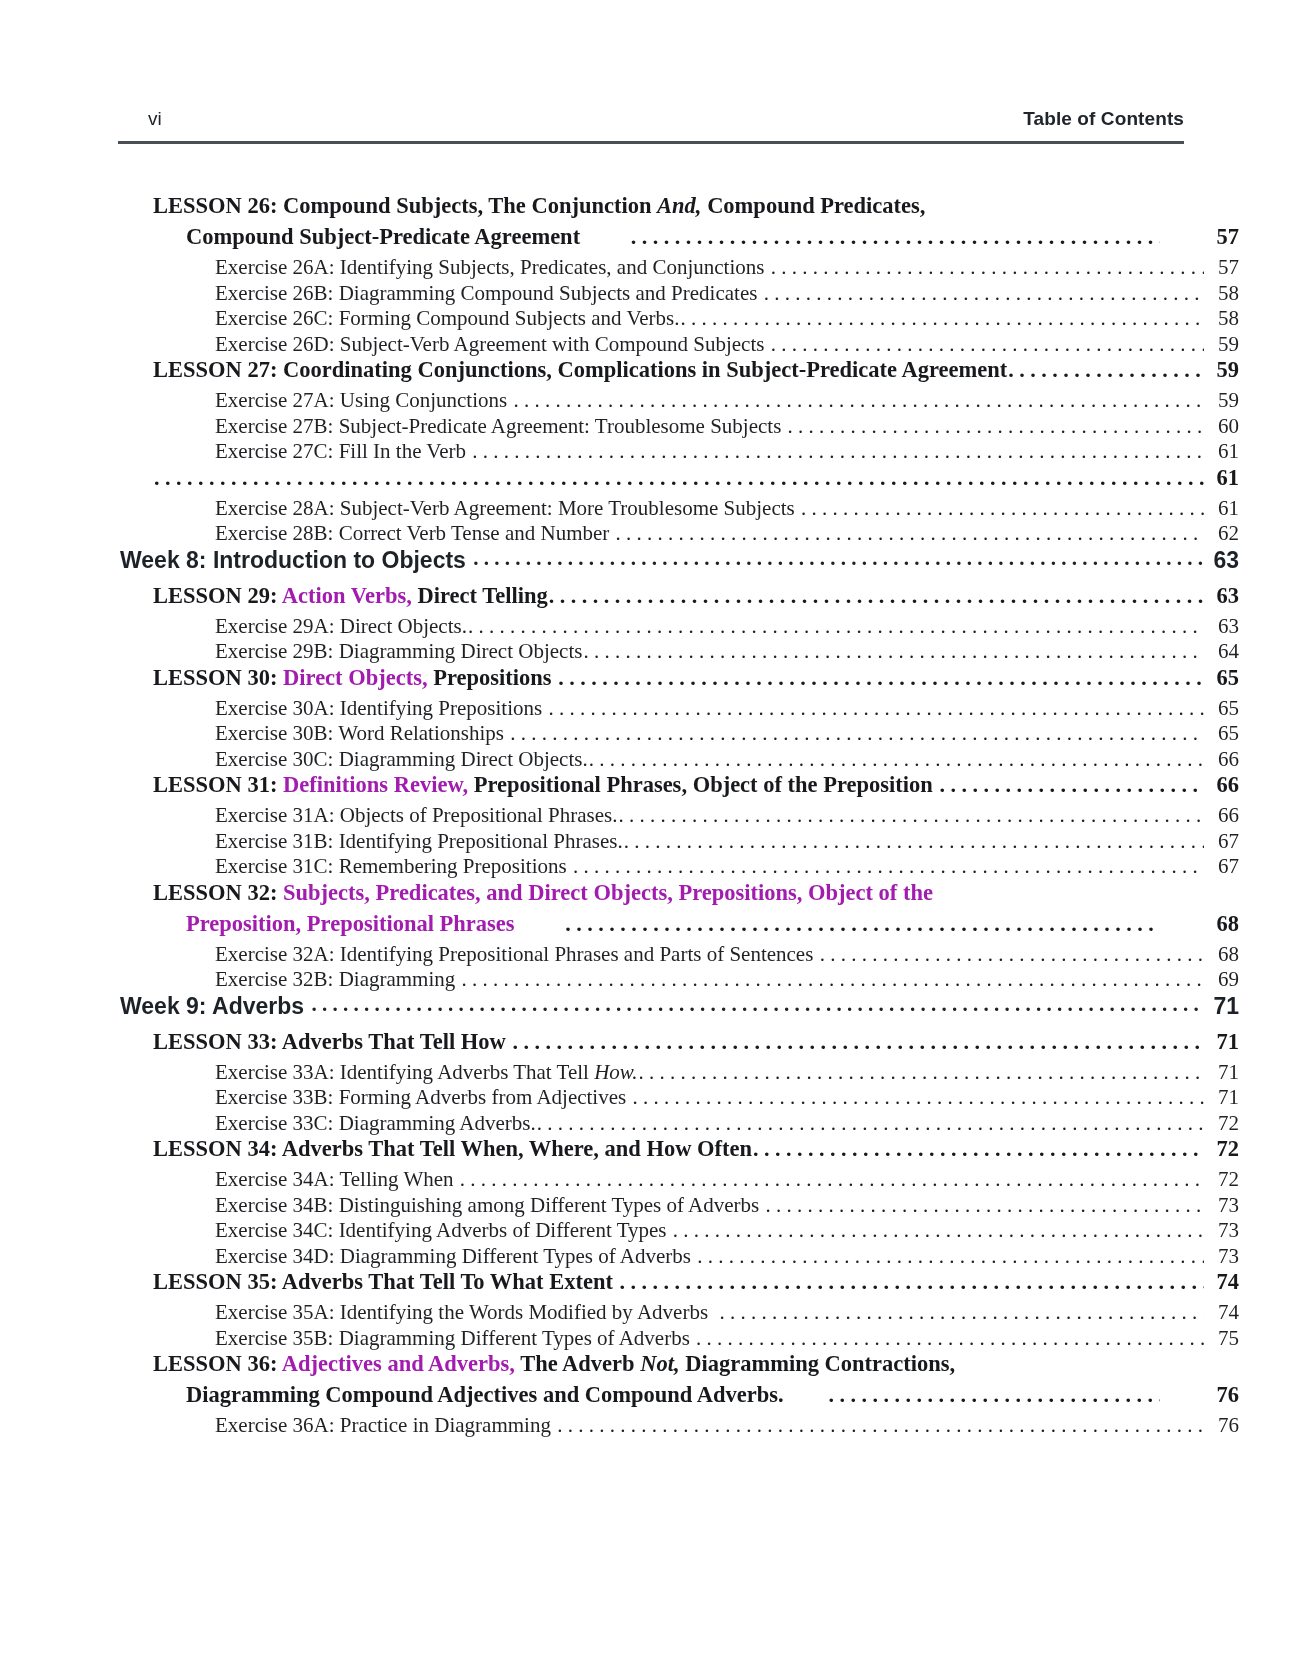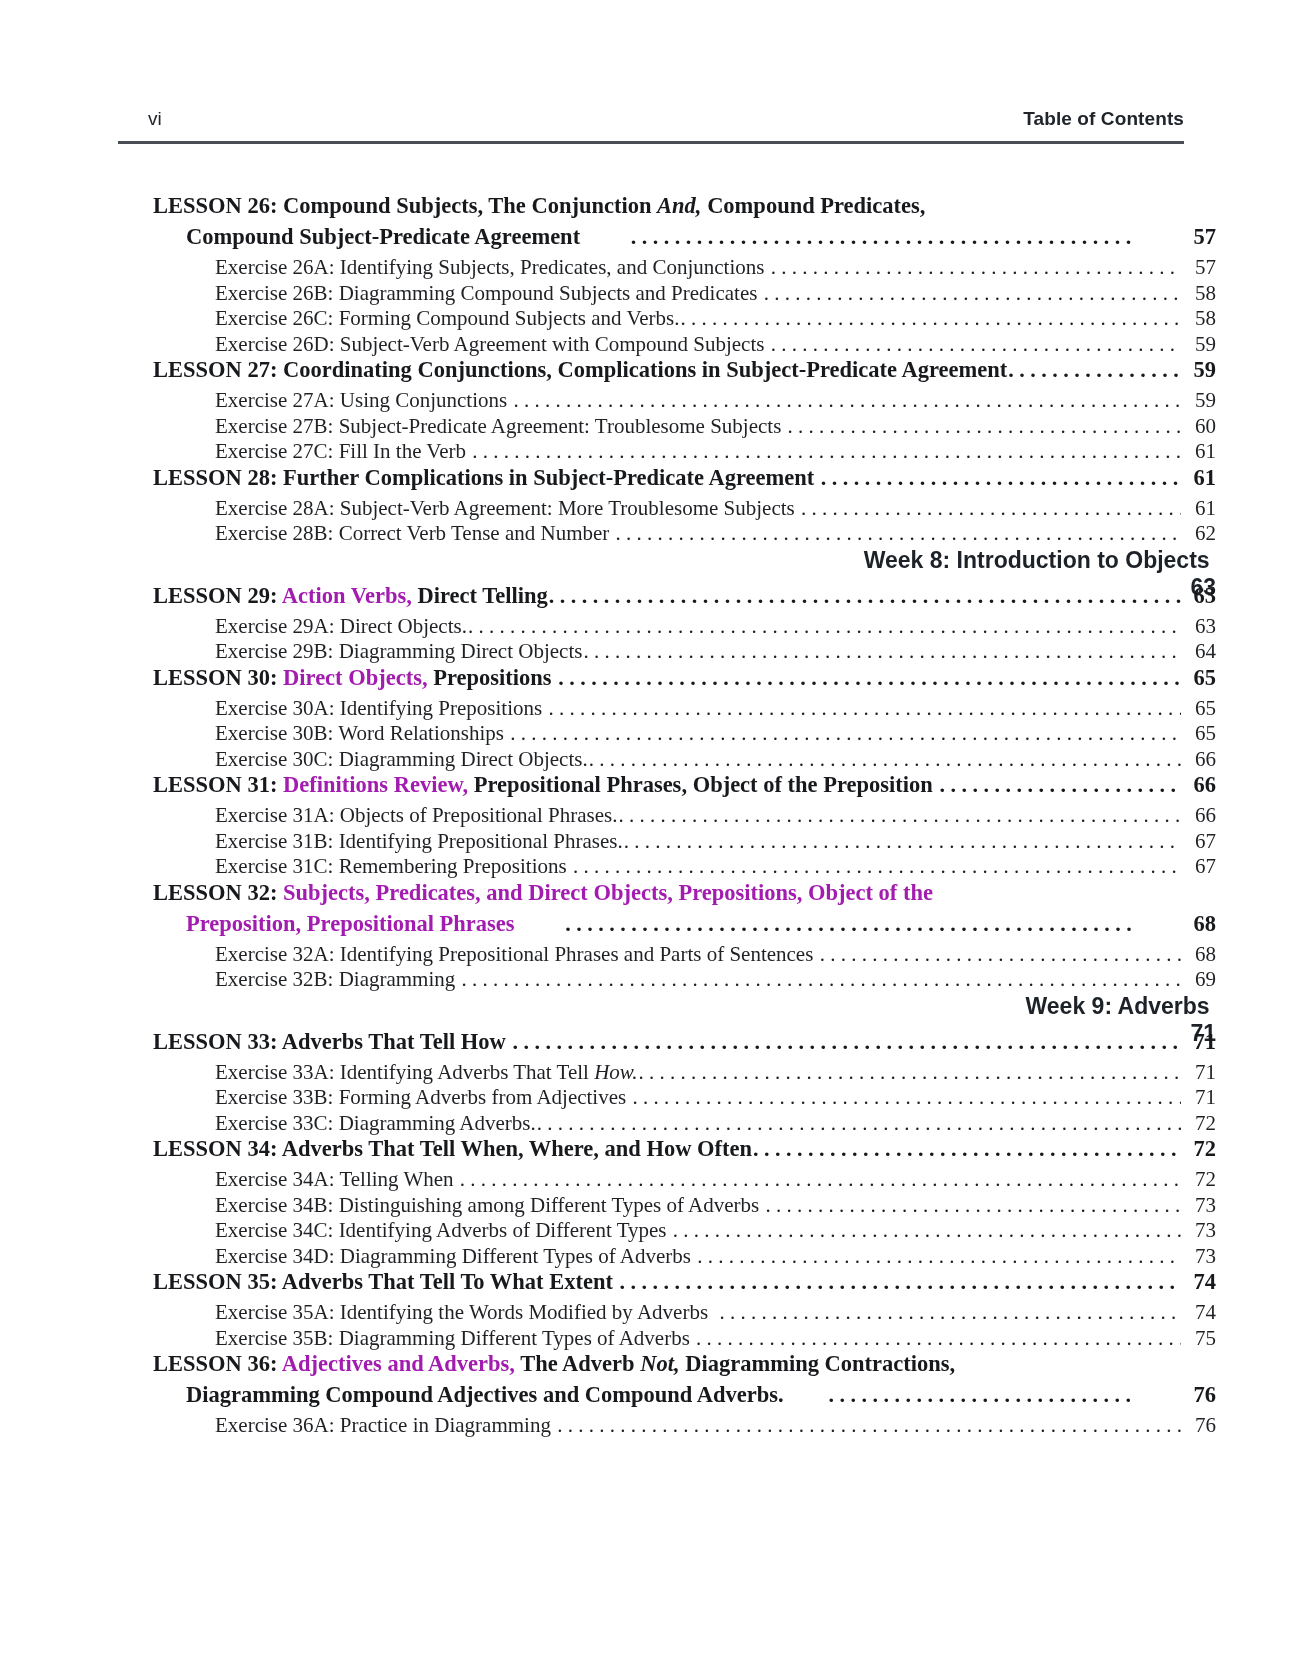--- a/index.html
+++ b/index.html
@@ -51,21 +51,21 @@
     left: 0;
     right: 0;
     top: 193px;
   }
 
   .row {
     display: flex;
     align-items: baseline;
     width: 100%;
     box-sizing: border-box;
-    padding-right: 86px;
+    padding-right: 63px;
   }
 
   
   .label {
     white-space: pre;
     flex: 0 0 auto;
   }
 
   
   .leader {
@@ -96,21 +96,21 @@
     color: #1d2228;
   }
   .lv-week .leader {
     font-family: "Liberation Serif", serif;
     font-size: 21px;
     font-weight: bold;
     color: #1d2228;
     position: relative;
     top: -1px;
   }
-  .lv-week { height: 36px; align-items: flex-end; flex-direction: column; }
+  .lv-week { height: 36px; align-items: flex-start; }
 
   
   .lv-lesson { padding-left: 153px; height: 31px; }
   .lv-lesson .label,
   .lv-lesson .pageno {
     font-weight: bold;
     font-size: 22.5px;
     color: #17191c;
   }
   .lv-lesson .leader {
@@ -201,21 +201,20 @@
         <span class="label"><span>Exercise 27B: Subject-Predicate Agreement: Troublesome Subjects </span></span>
         <span class="leader"></span>
         <span class="pageno">60</span>
       </div>
       <div class="row lv-ex">
         <span class="label"><span>Exercise 27C: Fill In the Verb </span></span>
         <span class="leader"></span>
         <span class="pageno">61</span>
       </div>
       <div class="row lv-lesson">
-        <span class="label"><span>LESSON 28: Further Complications in Subject-Predicate Agreement </span></span>
         <span class="leader"></span>
         <span class="pageno">61</span>
       </div>
       <div class="row lv-ex">
         <span class="label"><span>Exercise 28A: Subject-Verb Agreement: More Troublesome Subjects </span></span>
         <span class="leader"></span>
         <span class="pageno">61</span>
       </div>
       <div class="row lv-ex">
         <span class="label"><span>Exercise 28B: Correct Verb Tense and Number </span></span>

